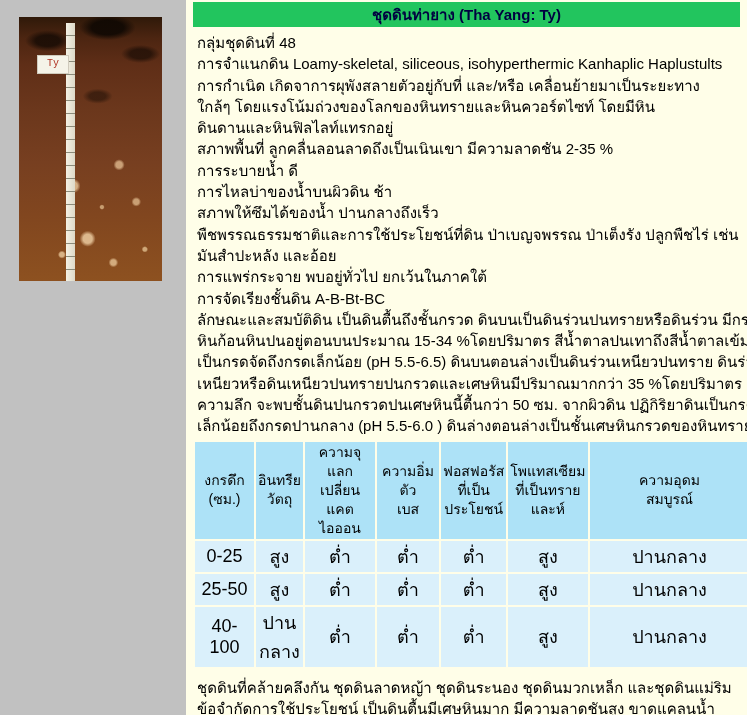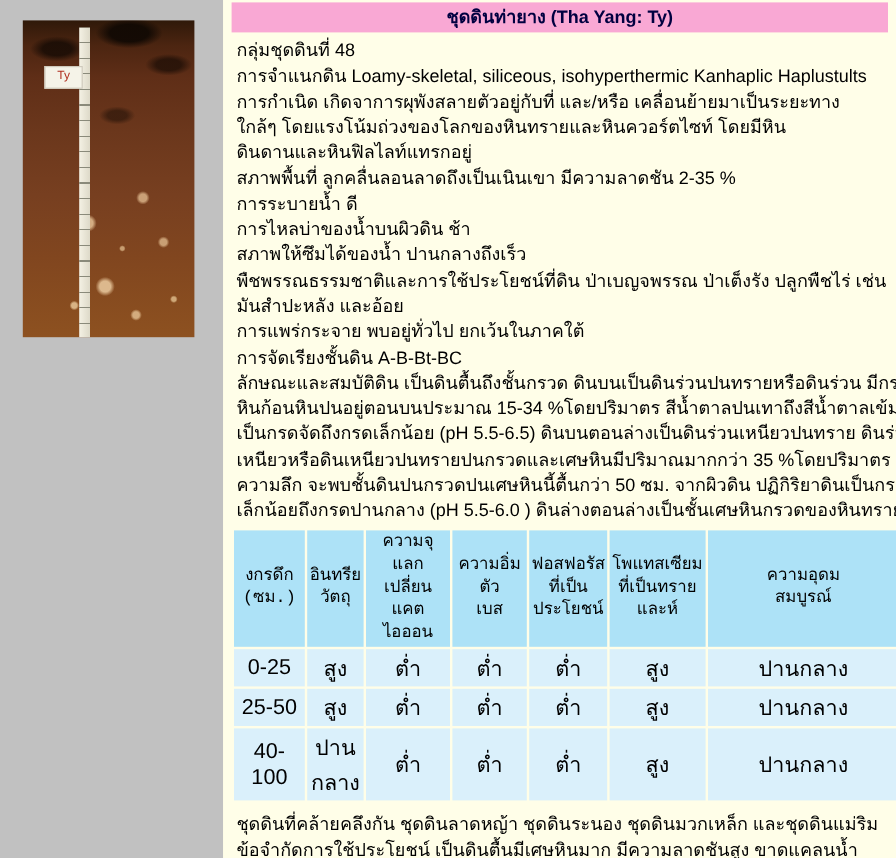--- a/index.html
+++ b/index.html
@@ -26,20 +26,21 @@
       radial-gradient(ellipse 20px 10px at 55% 30%, rgba(30,15,6,.55) 0 40%, transparent 75%),
       radial-gradient(circle 7px at 70% 56%, #caa077 0 45%, transparent 80%),
       radial-gradient(circle 9px at 38% 64%, #d4ad82 0 45%, transparent 80%),
       radial-gradient(circle 6px at 82% 70%, #c99f74 0 45%, transparent 80%),
       radial-gradient(circle 10px at 48% 84%, #dcb88d 0 45%, transparent 80%),
       radial-gradient(circle 5px at 30% 90%, #d8b284 0 45%, transparent 80%),
       radial-gradient(circle 6px at 66% 93%, #d3ab7d 0 45%, transparent 80%),
       radial-gradient(circle 4px at 88% 88%, #cfa878 0 45%, transparent 80%),
       radial-gradient(circle 3px at 58% 72%, #c79d70 0 50%, transparent 90%),
       linear-gradient(180deg, #2f1909 0%, #4c2511 8%, #5f2e17 18%, #6b371c 35%, #773f20 55%, #81461f 75%, #8d5120 100%);
+    font-family: Liberation Mono, monospace;
   }
   .ruler {
     position: absolute; left: 47px; top: 6px; bottom: 0; width: 9px;
     background:
       repeating-linear-gradient(180deg, transparent 0 12px, #8a8a7a 12px 13px),
       linear-gradient(90deg, #f4f1e4, #ddd9c8);
   }
   .photo-label {
     position: absolute; left: 18px; top: 38px; width: 30px; height: 17px;
     background: #f5f3e8; border: 1px solid #cfcabc;
@@ -47,21 +48,21 @@
   }
   .content {
     flex: 1;
     background: #fffee8;
     padding: 2px 7px 0 11px;
     box-sizing: border-box;
   }
   .titlebar {
     margin-left: -4px;
     width: 547px; height: 25px;
-    background: #f9a8d4;
+    background: #22c55e;
     color: #000040;
     font-weight: bold;
     font-size: 15px; line-height: 25px;
     text-align: center;
   }
   .desc { margin-top: 5px; }
   .line {
     font-size: 15px;
     line-height: 21.3px;
     white-space: nowrap;
@@ -77,21 +78,20 @@
     vertical-align: middle;
     padding: 1px 2px;
     overflow: hidden;
   }
   table.props tr.hdr td {
     background: #ade2f7;
     font-size: 14px;
     line-height: 19px;
     white-space: pre-line;
     height: 66px;
-    font-family: Liberation Mono, monospace;
   }
   table.props tr.row td {
     background: #daf0fb;
     font-size: 18px;
     height: 25px;
   }
   .footer { margin-top: 8px; }
 </style>
 </head>
 <body>

